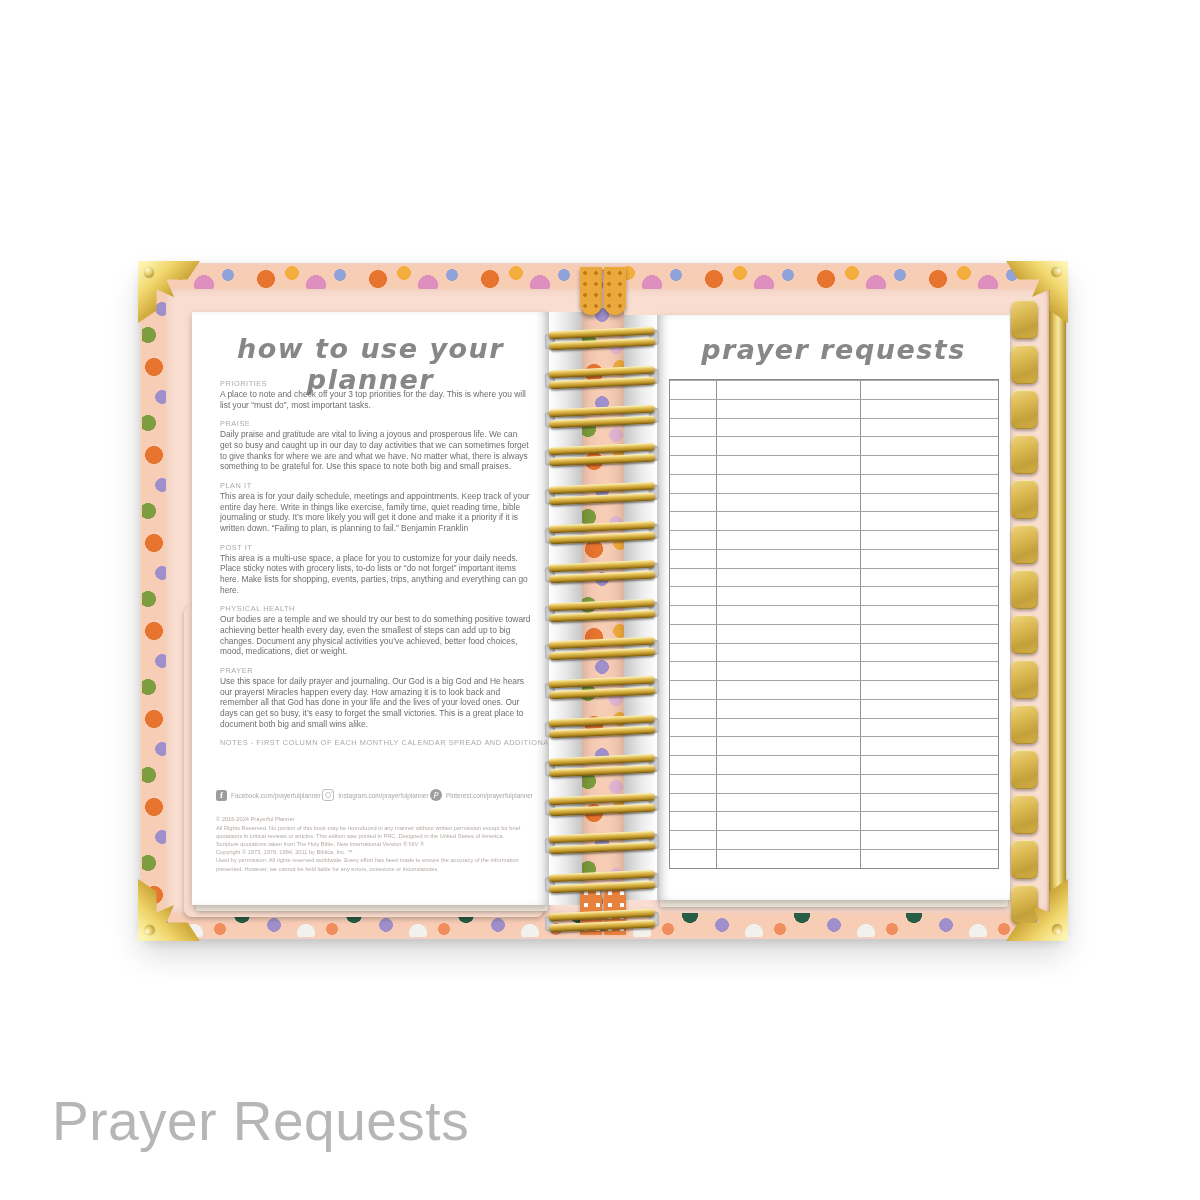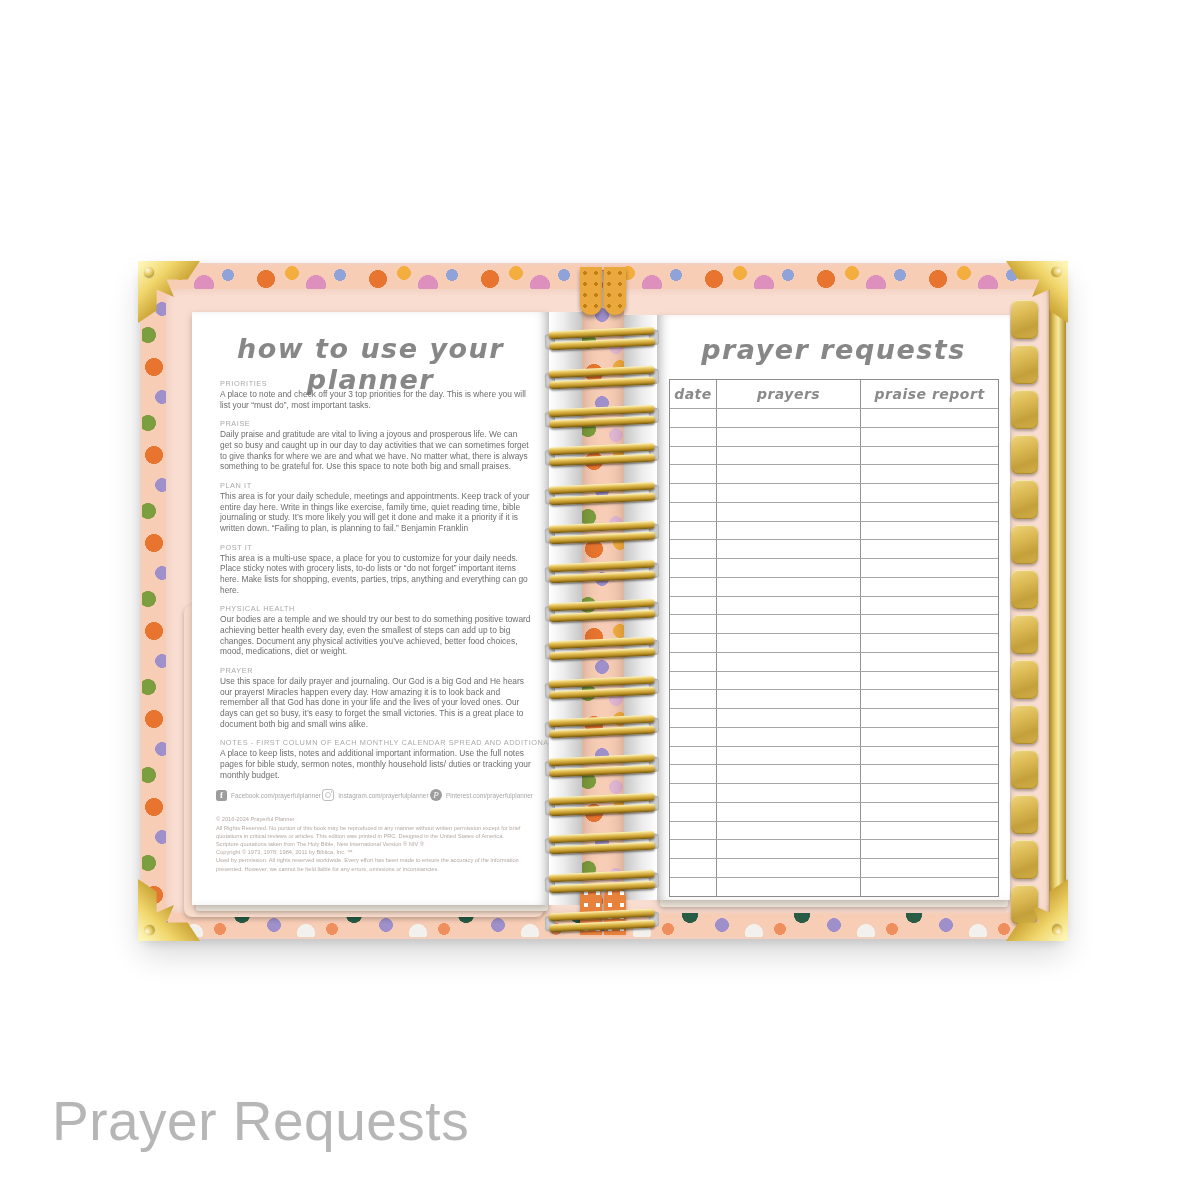--- a/index.html
+++ b/index.html
@@ -187,21 +187,20 @@
           <div class="section">
             <div class="sec-head">PHYSICAL HEALTH</div>
             <div class="sec-body">Our bodies are a temple and we should try our best to do something positive toward achieving better health every day, even the smallest of steps can add up to big changes. Document any physical activities you’ve achieved, better food choices, mood, medications, diet or weight.</div>
           </div>
           <div class="section">
             <div class="sec-head">PRAYER</div>
             <div class="sec-body">Use this space for daily prayer and journaling. Our God is a big God and He hears our prayers! Miracles happen every day. How amazing it is to look back and remember all that God has done in your life and the lives of your loved ones. Our days can get so busy, it’s easy to forget the small victories. This is a great place to document both big and small wins alike.</div>
           </div>
           <div class="section">
             <div class="sec-head">NOTES - FIRST COLUMN OF EACH MONTHLY CALENDAR SPREAD AND ADDITIONAL NOTES PAGES</div>
-            <div class="sec-body">A place to keep lists, notes and additional important information. Use the full notes pages for bible study, sermon notes, monthly household lists/ duties or tracking your monthly budget.</div>
           </div>
         </div>
       <div class="social-row">
           <span class="social-item">
             <span class="icon icon-facebook"></span>
             <span class="social-label">Facebook.com/prayerfulplanner</span>
           </span>
           <span class="social-item">
             <span class="icon icon-instagram"></span>
             <span class="social-label">Instagram.com/prayerfulplanner</span>
@@ -216,25 +215,20 @@
           <div class="copy-line">All Rights Reserved. No portion of this book may be reproduced in any manner without written permission except for brief quotations in critical reviews or articles. This edition was printed in PRC. Designed in the United States of America.</div>
           <div class="copy-line">Scripture quotations taken from The Holy Bible, New International Version ® NIV ®</div>
           <div class="copy-line">Copyright © 1973, 1978, 1984, 2011 by Biblica, Inc. ™</div>
           <div class="copy-line">Used by permission. All rights reserved worldwide. Every effort has been made to ensure the accuracy of the information presented. However, we cannot be held liable for any errors, omissions or inconstancies.</div>
         </div>
     </div>
 
     <div class="page page-right">
       <div class="script-title right-title">prayer requests</div>
       <div class="p-table">
-        <div class="t-row t-head">
-            <div class="t-cell th c0">date</div>
-            <div class="t-cell th c1">prayers</div>
-            <div class="t-cell th c2">praise report</div>
-          </div>
       <div class="t-row">
             <div class="t-cell c0"></div>
             <div class="t-cell c1"></div>
             <div class="t-cell c2"></div>
           </div>
           <div class="t-row">
             <div class="t-cell c0"></div>
             <div class="t-cell c1"></div>
             <div class="t-cell c2"></div>
           </div>

